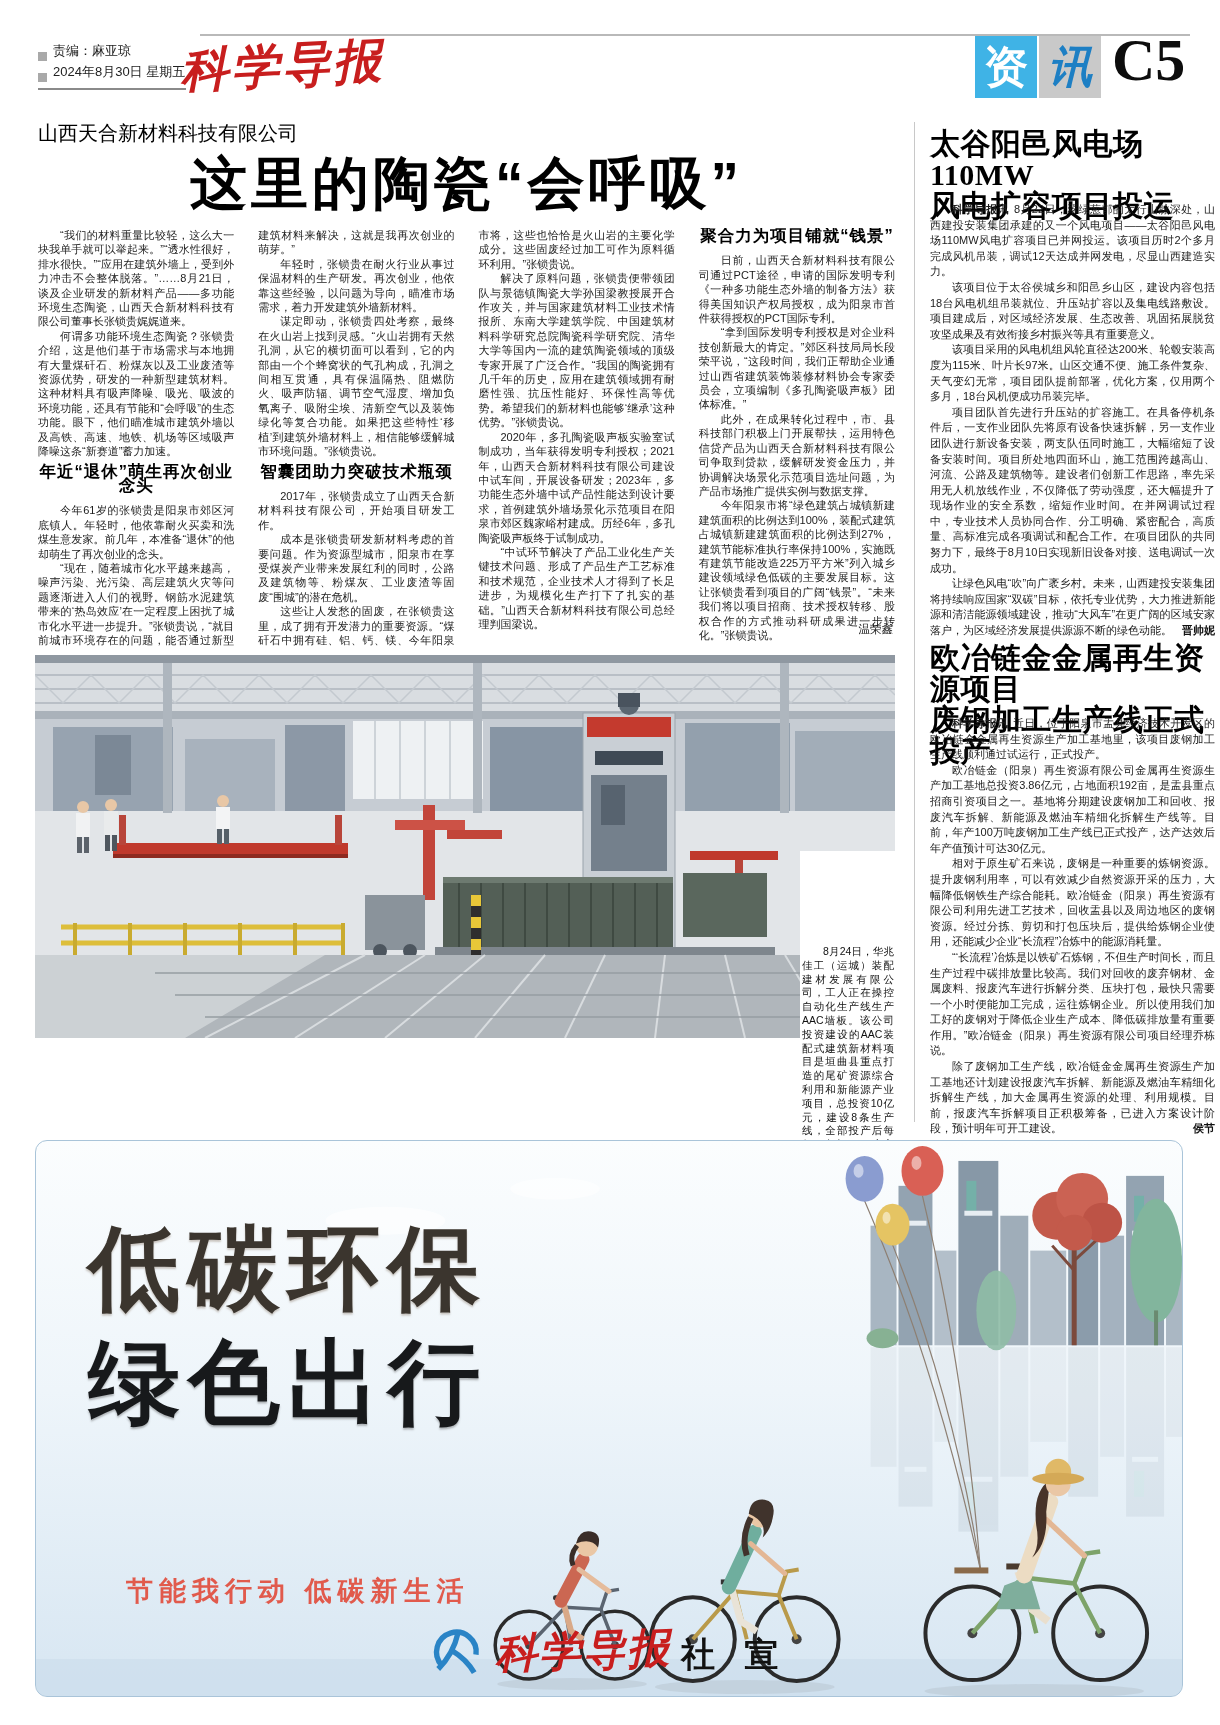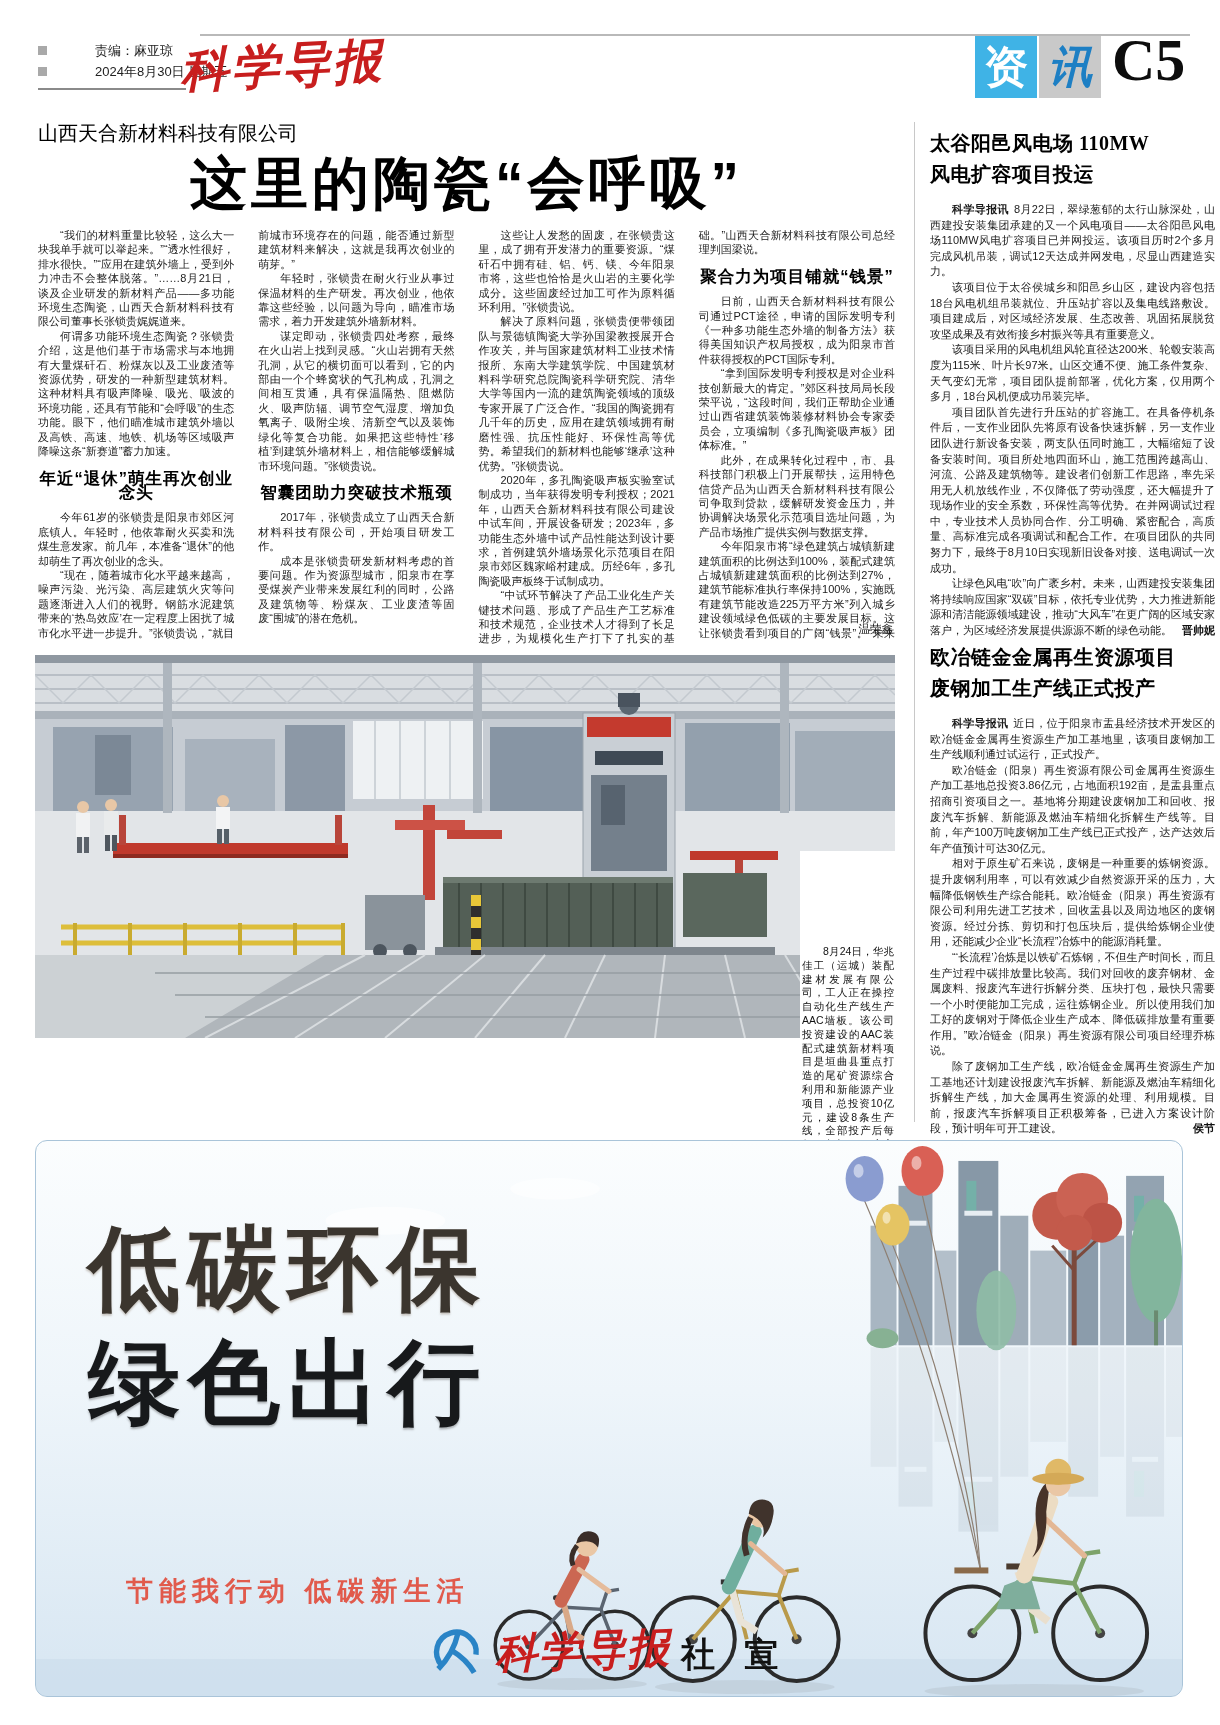--- a/index.html
+++ b/index.html
@@ -3,58 +3,58 @@
 <meta charset="utf-8">
 <style>
   * { box-sizing: border-box; margin: 0; padding: 0; }
   html,body { background:#ffffff; }
   body { font-family: "Liberation Sans", "DejaVu Sans", sans-serif; }
   .page { position: relative; width: 1220px; height: 1725px; background:#fff; overflow: hidden; }
 
   
   .top-rule { position:absolute; left:200px; top:34px; width:990px; height:2px; background:#b9b9b9; }
   .hdr-left { position:absolute; left:38px; top:40px; font-size:13px; color:#222; line-height:21px; }
-  .hdr-left .row { display:flex; align-items:center;gap:42px; }
+  .hdr-left .row { display:flex; align-items:flex-end; }
   .sq { display:inline-block; width:9px; height:9px; background:#a9a9a9; margin-right:6px; }
   .hdr-underline { position:absolute; left:38px; top:88px; width:148px; height:2px; background:#8a8a8a; }
   .masthead { position:absolute; left:180px; top:34px; font-size:48px; color:#c81e1e; font-weight:bold;
               font-style:italic; letter-spacing:3px; transform:rotate(-3deg); }
   .badge { position:absolute; top:36px; width:62px; height:62px; display:flex; align-items:center;
            justify-content:center; font-size:44px; font-weight:bold; }
   .badge-zi { left:975px; background:#3fb3e6; color:#ffffff; }
   .badge-xun { left:1039px; background:#c9c9c9; color:#1d7fc4; font-style:italic; }
   .pageno { position:absolute; left:1112px; top:26px; font-family:"Liberation Serif", serif;
             font-size:60px; font-weight:bold; color:#0d0d0d; }
 
   
   .kicker { position:absolute; left:38px; top:120px; font-size:20px; color:#000; }
   .m-title { position:absolute; left:38px; top:146px; width:857px; text-align:center;
              font-size:57px; font-weight:bold; letter-spacing:4px; color:#000; }
   .m-cols { position:absolute; left:38px; top:228px; width:857px; height:422px;
             column-count:4; column-gap:24px; font-size:11px; line-height:14.4px;
             text-align:justify; color:#1b1b1b; overflow:hidden; }
   .m-cols p { text-indent:2em; }
   .m-cols h3 { font-size:16.5px; font-weight:bold; text-align:center; letter-spacing:1px;
-               margin:12px 0 11px 0; break-inside:avoid; color:#000; }
+               margin:5px 0 11px 0; break-inside:avoid; color:#000; }
   .m-byline { position:absolute; left:775px; top:622px; width:118px; text-align:right;
               font-weight:normal; font-size:11.5px; color:#111; }
 
   .vrule { position:absolute; left:914px; top:122px; width:1px; height:1000px; background:#c8c8c8; }
 
   
   .photo-wrap { position:absolute; left:35px; top:655px; width:860px; height:383px; }
   .photo-wrap svg { display:block; width:100%; height:100%; }
   .caption { position:absolute; left:802px; top:945px; width:92px; font-size:10.5px;
              line-height:13.8px; text-align:justify; color:#111; }
   .caption p { text-indent:2em; }
   .caption b { font-weight:bold; white-space:nowrap; }
 
   
   .r-title { position:absolute; left:930px; width:285px; font-family:"Liberation Serif", serif;
-             font-size:20px; font-weight:bold; line-height:31px; color:#000; letter-spacing:0.5px; }
+             font-size:30px; font-weight:bold; line-height:31px; color:#000; letter-spacing:0.5px; }
   .r1-title { top:128px; }
   .r2-title { top:642px; }
   .r-body { position:absolute; left:930px; width:285px; font-size:11px; line-height:15.6px;
             text-align:justify; color:#1b1b1b; }
   .r1-body { top:202px; }
   .r2-body { top:716px; }
   .r-body p { text-indent:2em; }
   .r-lead { font-weight:bold; margin-right:5px; }
   .r-byline { text-align:right; font-weight:bold; margin-top:-15.6px; color:#111; }
 
@@ -258,21 +258,21 @@
   </div>
 
   <div class="r-title r1-title">
     <div>太谷阳邑风电场 110MW</div>
     <div>风电扩容项目投运</div>
   </div>
   <div class="r-body r1-body">
     <p><b class="r-lead">科学导报讯</b><span>8月22日，翠绿葱郁的太行山脉深处，山西建投安装集团承建的又一个风电项目——太谷阳邑风电场110MW风电扩容项目已并网投运。该项目历时2个多月完成风机吊装，调试12天达成并网发电，尽显山西建造实力。</span></p>
     <p>该项目位于太谷侯城乡和阳邑乡山区，建设内容包括18台风电机组吊装就位、升压站扩容以及集电线路敷设。项目建成后，对区域经济发展、生态改善、巩固拓展脱贫攻坚成果及有效衔接乡村振兴等具有重要意义。</p>
     <p>该项目采用的风电机组风轮直径达200米、轮毂安装高度为115米、叶片长97米。山区交通不便、施工条件复杂、天气变幻无常，项目团队提前部署，优化方案，仅用两个多月，18台风机便成功吊装完毕。</p>
-    <p>项目团队首先进行升压站的扩容施工。在具备停机条件后，一支作业团队先将原有设备快速拆解，另一支作业团队进行新设备安装，两支队伍同时施工，大幅缩短了设备安装时间。项目所处地四面环山，施工范围跨越高山、河流、公路及建筑物等。建设者们创新工作思路，率先采用无人机放线作业，不仅降低了劳动强度，还大幅提升了现场作业的安全系数，环保性高等优势。在并网调试过程中，专业技术人员协同合作、分工明确、紧密配合，高质量、高标准完成各项调试和配合工作。在项目团队的共同努力下，最终于8月10日实现新旧设备对接、送电调试一次成功。</p>
+    <p>项目团队首先进行升压站的扩容施工。在具备停机条件后，一支作业团队先将原有设备快速拆解，另一支作业团队进行新设备安装，两支队伍同时施工，大幅缩短了设备安装时间。项目所处地四面环山，施工范围跨越高山、河流、公路及建筑物等。建设者们创新工作思路，率先采用无人机放线作业，不仅降低了劳动强度，还大幅提升了现场作业的安全系数，缩短作业时间。在并网调试过程中，专业技术人员协同合作、分工明确、紧密配合，高质量、高标准完成各项调试和配合工作。在项目团队的共同努力下，最终于8月10日实现新旧设备对接、送电调试一次成功。</p>
     <p>让绿色风电“吹”向广袤乡村。未来，山西建投安装集团将持续响应国家“双碳”目标，依托专业优势，大力推进新能源和清洁能源领域建设，推动“大风车”在更广阔的区域安家落户，为区域经济发展提供源源不断的绿色动能。</p>
     <div class="r-byline">晋帅妮</div>
   </div>
 
   <div class="r-title r2-title">
     <div>欧冶链金金属再生资源项目</div>
     <div>废钢加工生产线正式投产</div>
   </div>
   <div class="r-body r2-body">
     <p><b class="r-lead">科学导报讯</b><span>近日，位于阳泉市盂县经济技术开发区的欧冶链金金属再生资源生产加工基地里，该项目废钢加工生产线顺利通过试运行，正式投产。</span></p>

